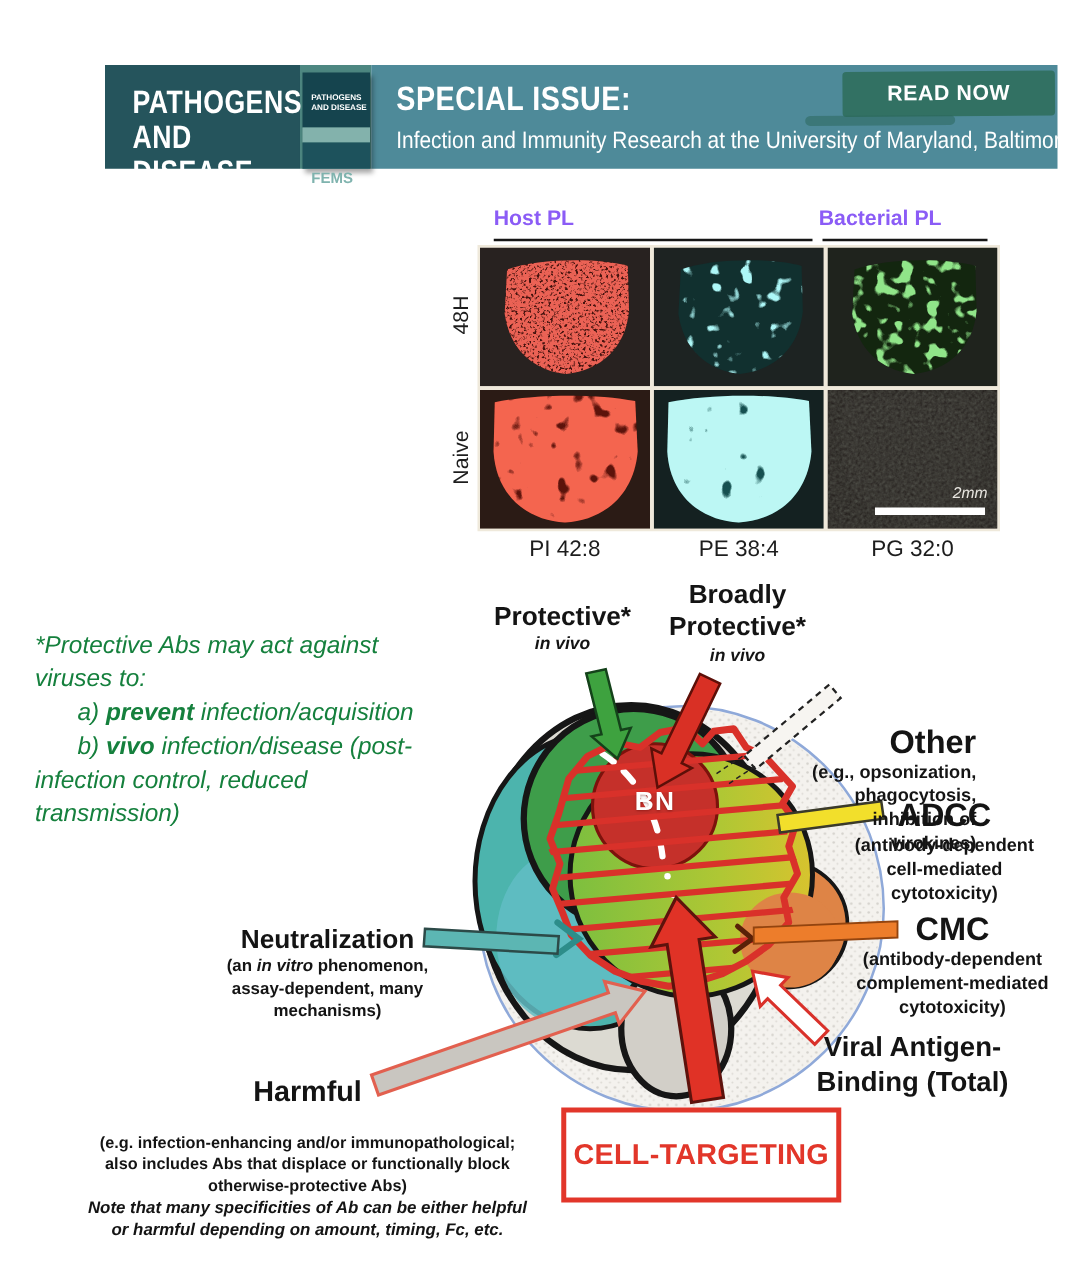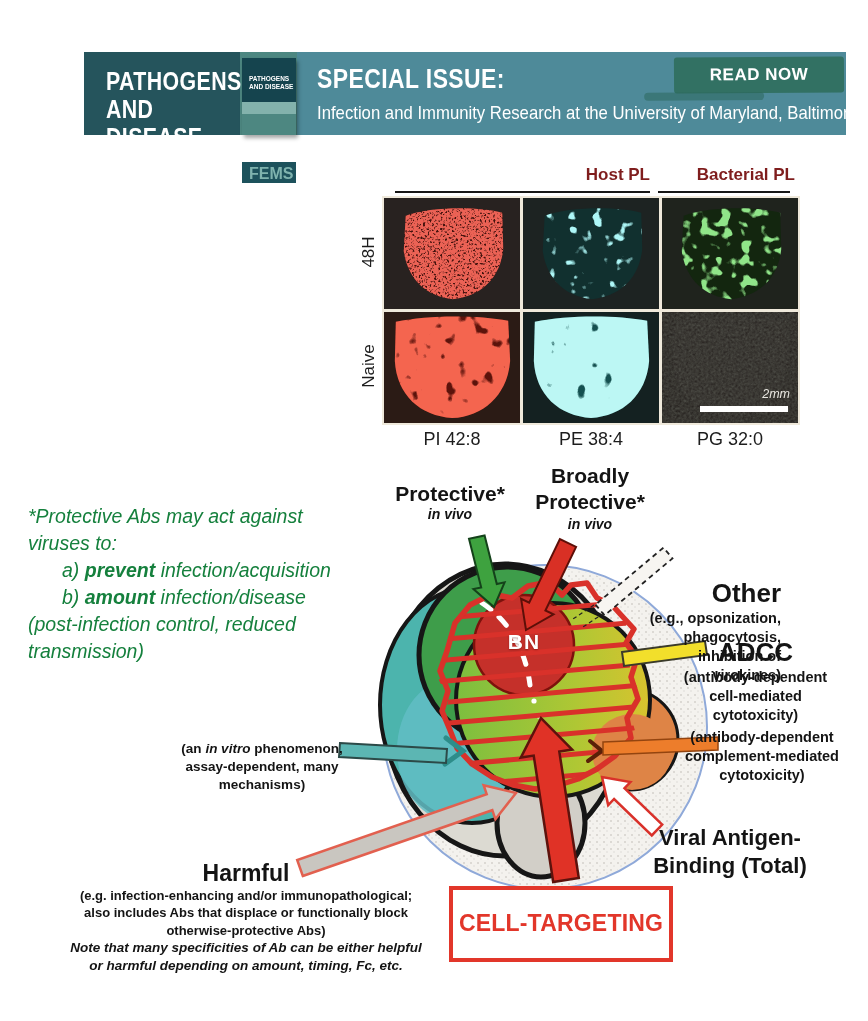--- a/index.html
+++ b/index.html
@@ -10,32 +10,32 @@
   .banner{position:absolute;left:84px;top:52px;width:762px;height:83px;display:flex;cursor:pointer;}
   .banner-left{width:156px;background:#25545c;flex:none;position:relative;}
   .banner-title{position:absolute;left:22px;top:15px;color:#fff;font-weight:bold;font-size:26px;
       line-height:1.08;letter-spacing:.5px;transform:scaleX(.82);transform-origin:left top;white-space:pre-line;}
   .banner-strip{width:57px;background:#4d8781;flex:none;}
   .banner-main{flex:1;background:#4e8a99;position:relative;}
   .cover{position:absolute;left:158px;top:6px;width:54px;height:77px;box-shadow:2px 3px 4px rgba(0,0,0,.35);z-index:2;}
   .cover-top{height:44px;background:#15444e;color:#fff;font-size:6.5px;font-weight:bold;
       line-height:1.25;padding:17px 0 0 7px;box-sizing:border-box;white-space:pre-line;}
   .cover-band{height:12px;background:#83b2ac;}
-  .cover-bot{height:21px;background:#1d525c;color:#7fb3ae;font-weight:bold;font-size:16px;padding:3px 0 0 7px;box-sizing:border-box;margin-top:48px;}
+  .cover-bot{height:21px;background:#1d525c;color:#7fb3ae;font-weight:bold;font-size:12px;padding:21px 0 0 7px;box-sizing:border-box;}
   .si-block{position:absolute;left:20px;top:12px;color:#fff;}
   .si-title{font-size:27px;font-weight:bold;letter-spacing:.5px;transform:scaleX(.85);transform-origin:left top;}
   .si-sub{margin-top:7px;font-size:19px;transform:scaleX(.88);transform-origin:left top;white-space:nowrap;}
   .read-now{position:absolute;right:2px;top:5px;width:170px;height:36px;background:#327163;border-radius:3px;
       color:#fff;font-weight:bold;font-size:17px;letter-spacing:.5px;display:flex;align-items:center;justify-content:center;
       transform:rotate(-.4deg);cursor:pointer;}
   .read-now::after{content:"";position:absolute;left:-30px;bottom:-7px;width:120px;height:8px;background:rgba(44,104,92,.55);border-radius:4px;}
 
   
   .fig{position:absolute;left:355px;top:163px;width:448px;height:290px;}
-  .grp-h{position:absolute;top:2px;font-size:17px;font-weight:600;color:#7f1d1d;text-align:right;}
+  .grp-h{position:absolute;top:2px;font-size:17px;font-weight:600;color:#8b5cf6;text-align:left;}
   .grp-line{position:absolute;top:28px;height:0;border-top:2.5px solid #161616;}
   .grid{position:absolute;left:27px;top:33px;width:418px;height:229px;background:#efe9db;
         display:grid;grid-template-columns:1fr 1fr 1fr;grid-template-rows:1fr 1fr;gap:3px;padding:2px;box-sizing:border-box;}
   .grid svg{width:100%;height:100%;display:block;}
   .rowlab{position:absolute;width:70px;height:20px;line-height:20px;text-align:center;font-size:17px;color:#1d1d1d;
         transform:rotate(-90deg);}
   .collab{position:absolute;top:266px;width:136px;text-align:center;font-size:18px;color:#1d1d1d;}
   .sbar{position:absolute;left:345px;top:243px;width:88px;height:6px;background:#fff;}
   .sbar-lab{position:absolute;left:383px;top:224px;width:52px;color:#e8e6e0;font-size:12.5px;text-align:right;font-style:italic;}
 
@@ -249,21 +249,21 @@
     <polygon points="603,287 718,282 718,295 603,300" fill="#ed7d2b" stroke="#93440f" stroke-width="1.5"></polygon>
     <polygon points="340,288 447,294 446,308 339,302" fill="#5cb6b3" stroke="#2c4a48" stroke-width="2"></polygon>
     <polygon points="302.8,421 492.3,355.2 495.4,364.2 516,338 483.6,330.2 486.7,339.2 297.2,405" fill="#c9c6c0" stroke="#e2604f" stroke-width="2.5"></polygon>
     <polygon points="662.2,369.6 624.5,333.2 630.4,327.1 602,322 608.2,350.1 614.1,344 651.8,380.4" fill="#ffffff" stroke="#d9312a" stroke-width="2.5"></polygon>
     <polygon points="578.8,423 559.3,296.6 572.2,294.6 541,263 520.8,302.6 533.7,300.6 553.2,427" fill="#e03226" stroke="#5d120c" stroke-width="2.5"></polygon>
   </svg>
 
   <div class="note">
     <p>*Protective Abs may act against viruses to:</p>
     <p class="ind"><span>a) </span><b>prevent</b><span> infection/acquisition</span></p>
-    <p class="ind"><span>b) </span><b>amount</b><span> infection/disease (post-infection control, reduced transmission)</span></p>
+    <p class="ind"><span>b) </span><b>vivo</b><span> infection/disease (post-infection control, reduced transmission)</span></p>
   </div>
 
   <div class="dlab" style="left:385px;top:482px;width:130px;">
     <div class="t1" style="font-size:21px;">Protective*</div>
     <div style="font-size:14px;font-weight:bold;font-style:italic;">in vivo</div>
   </div>
 
   <div class="dlab" style="left:518px;top:463px;width:144px;">
     <div class="t1 pre" style="font-size:21px;line-height:1.25;">Broadly
 Protective*</div>
@@ -278,38 +278,40 @@
   </div>
 
   <div class="dlab" style="left:678px;top:637px;width:155px;">
     <div class="t1" style="font-size:26px;">ADCC</div>
     <div class="pre" style="font-size:14.5px;font-weight:bold;line-height:1.3;">(antibody-dependent
 cell-mediated
 cytotoxicity)</div>
   </div>
 
   <div class="dlab" style="left:682px;top:728px;width:160px;">
+    <div class="t1" style="font-size:26px;">CMC</div>
     <div class="pre" style="font-size:14.5px;font-weight:bold;line-height:1.3;">(antibody-dependent
 complement-mediated
 cytotoxicity)</div>
   </div>
 
   <div class="dlab" style="left:640px;top:824px;width:180px;">
     <div class="t1 pre" style="font-size:22px;line-height:1.25;">Viral Antigen-
 Binding (Total)</div>
   </div>
 
   <div class="dlab" style="left:172px;top:740px;width:180px;">
+    <div class="t1" style="font-size:21px;">Neutralization</div>
     <div class="pre" style="font-size:13.5px;font-weight:bold;line-height:1.32;"><span>(an </span><i>in vitro</i><span class="pre"> phenomenon,
 assay-dependent,  many
 mechanisms)</span></div>
   </div>
 
   <div class="dlab" style="left:66px;top:860px;width:360px;">
-    <div class="t1" style="font-size:23px;margin-bottom:0;">Harmful</div>
+    <div class="t1" style="font-size:23px;margin-bottom:18px;">Harmful</div>
     <div class="pre" style="font-size:13px;font-weight:bold;line-height:1.34;">(e.g. infection-enhancing and/or immunopathological;
 also includes Abs that displace or functionally block
 otherwise-protective Abs)</div>
     <div class="pre" style="font-size:13.5px;font-weight:bold;font-style:italic;line-height:1.34;">Note that many specificities of Ab can be either helpful
 or harmful depending on amount, timing, Fc, etc.</div>
   </div>
 
   <div class="bn">BN</div>
 
   <div class="ctab">

